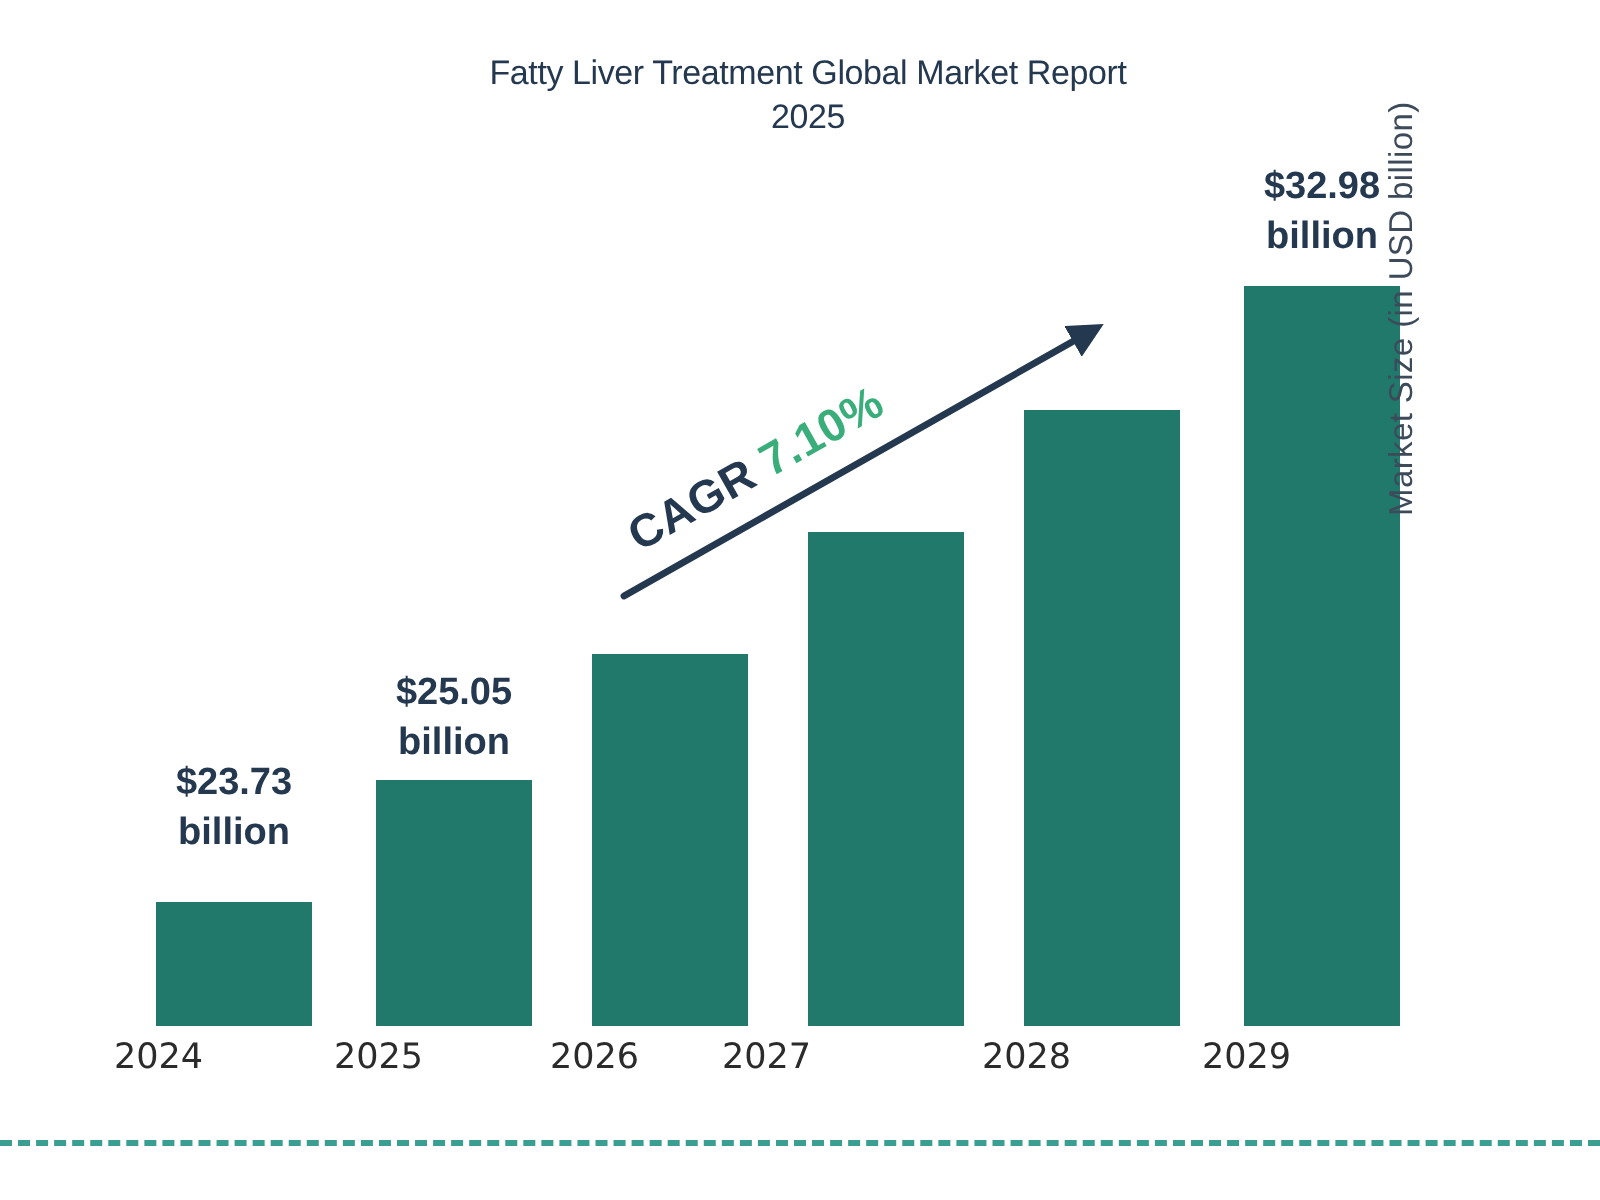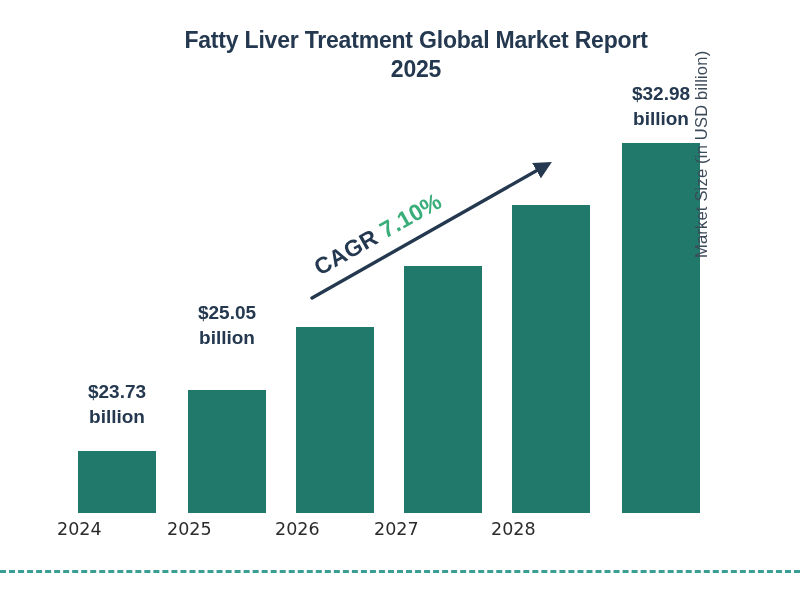--- a/index.html
+++ b/index.html
@@ -17,26 +17,26 @@
     position: relative;
     width: 800px;
     height: 600px;
     background: #ffffff;
     overflow: hidden;
   }
 
   
   .chart-title {
     position: absolute;
-    left: 76px;
+    left: 64px;
     top: 26px;
     width: 680px;
     text-align: center;
-    font-size: 23px;
-    font-weight: bold;
+    font-size: 17px;
+    font-weight: normal;
     line-height: 1.28;
     color: #24384f;
     letter-spacing: -0.2px;
   }
 
   
   .logo {
     position: absolute;
     left: 56px;
     top: 138px;
@@ -137,32 +137,33 @@
   </div>
 
 
   <div class="plot">
 
   <div class="bar" style="left: 78px; top: 451px; width: 78px; height: 62px; background: rgb(33, 121, 108);"></div>
       <div class="bar-label" style="left: 57px; top: 379px; width: 120px;">$23.73
 billion</div>
       <div class="x-tick" style="left: 57px; width: 120px; color: rgb(43, 43, 43);">2024</div>
       <div class="bar" style="left: 188px; top: 390px; width: 78px; height: 123px; background: rgb(33, 121, 108);"></div>
-      <div class="bar-label" style="left: 167px; top: 300px; width: 120px;">$25.05
+      <div class="bar-label" style="left: 167px; top: 334px; width: 120px;">$25.05
 billion</div>
       <div class="x-tick" style="left: 167px; width: 120px; color: rgb(43, 43, 43);">2025</div>
       <div class="bar" style="left: 296px; top: 327px; width: 78px; height: 186px; background: rgb(33, 121, 108);"></div>
       <div class="x-tick" style="left: 275px; width: 120px; color: rgb(43, 43, 43);">2026</div>
       <div class="bar" style="left: 404px; top: 266px; width: 78px; height: 247px; background: rgb(33, 121, 108);"></div>
-      <div class="x-tick" style="left: 374px; width: 120px; color: rgb(43, 43, 43);">2027</div>
+      <div class="x-tick" style="left: 361px; width: 120px; color: rgb(43, 43, 43);">2027</div>
       <div class="bar" style="left: 512px; top: 205px; width: 78px; height: 308px; background: rgb(33, 121, 108);"></div>
       <div class="x-tick" style="left: 491px; width: 120px; color: rgb(43, 43, 43);">2028</div>
       <div class="bar" style="left: 622px; top: 143px; width: 78px; height: 370px; background: rgb(33, 121, 108);"></div>
       <div class="bar-label" style="left: 601px; top: 81px; width: 120px;">$32.98
 billion</div>
+      <div class="x-tick" style="left: 601px; width: 120px; color: rgb(43, 43, 43);">2029</div>
     </div>
 
   <div class="cagr-arrow">
     <svg width="270" height="170" viewBox="0 0 270 170" xmlns="http://www.w3.org/2000/svg">
       <defs>
         <marker id="arrowhead" markerWidth="5.2" markerHeight="5.2" refX="2.2" refY="2.6" orient="auto" markerUnits="strokeWidth">
           <path d="M0,0 L5.2,2.6 L0,5.2 Z" fill="#24384f"></path>
         </marker>
       </defs>
       <line x1="17" y1="153" x2="248" y2="22" stroke="#24384f" stroke-width="3.4" stroke-linecap="round" marker-end="url(#arrowhead)"></line>

